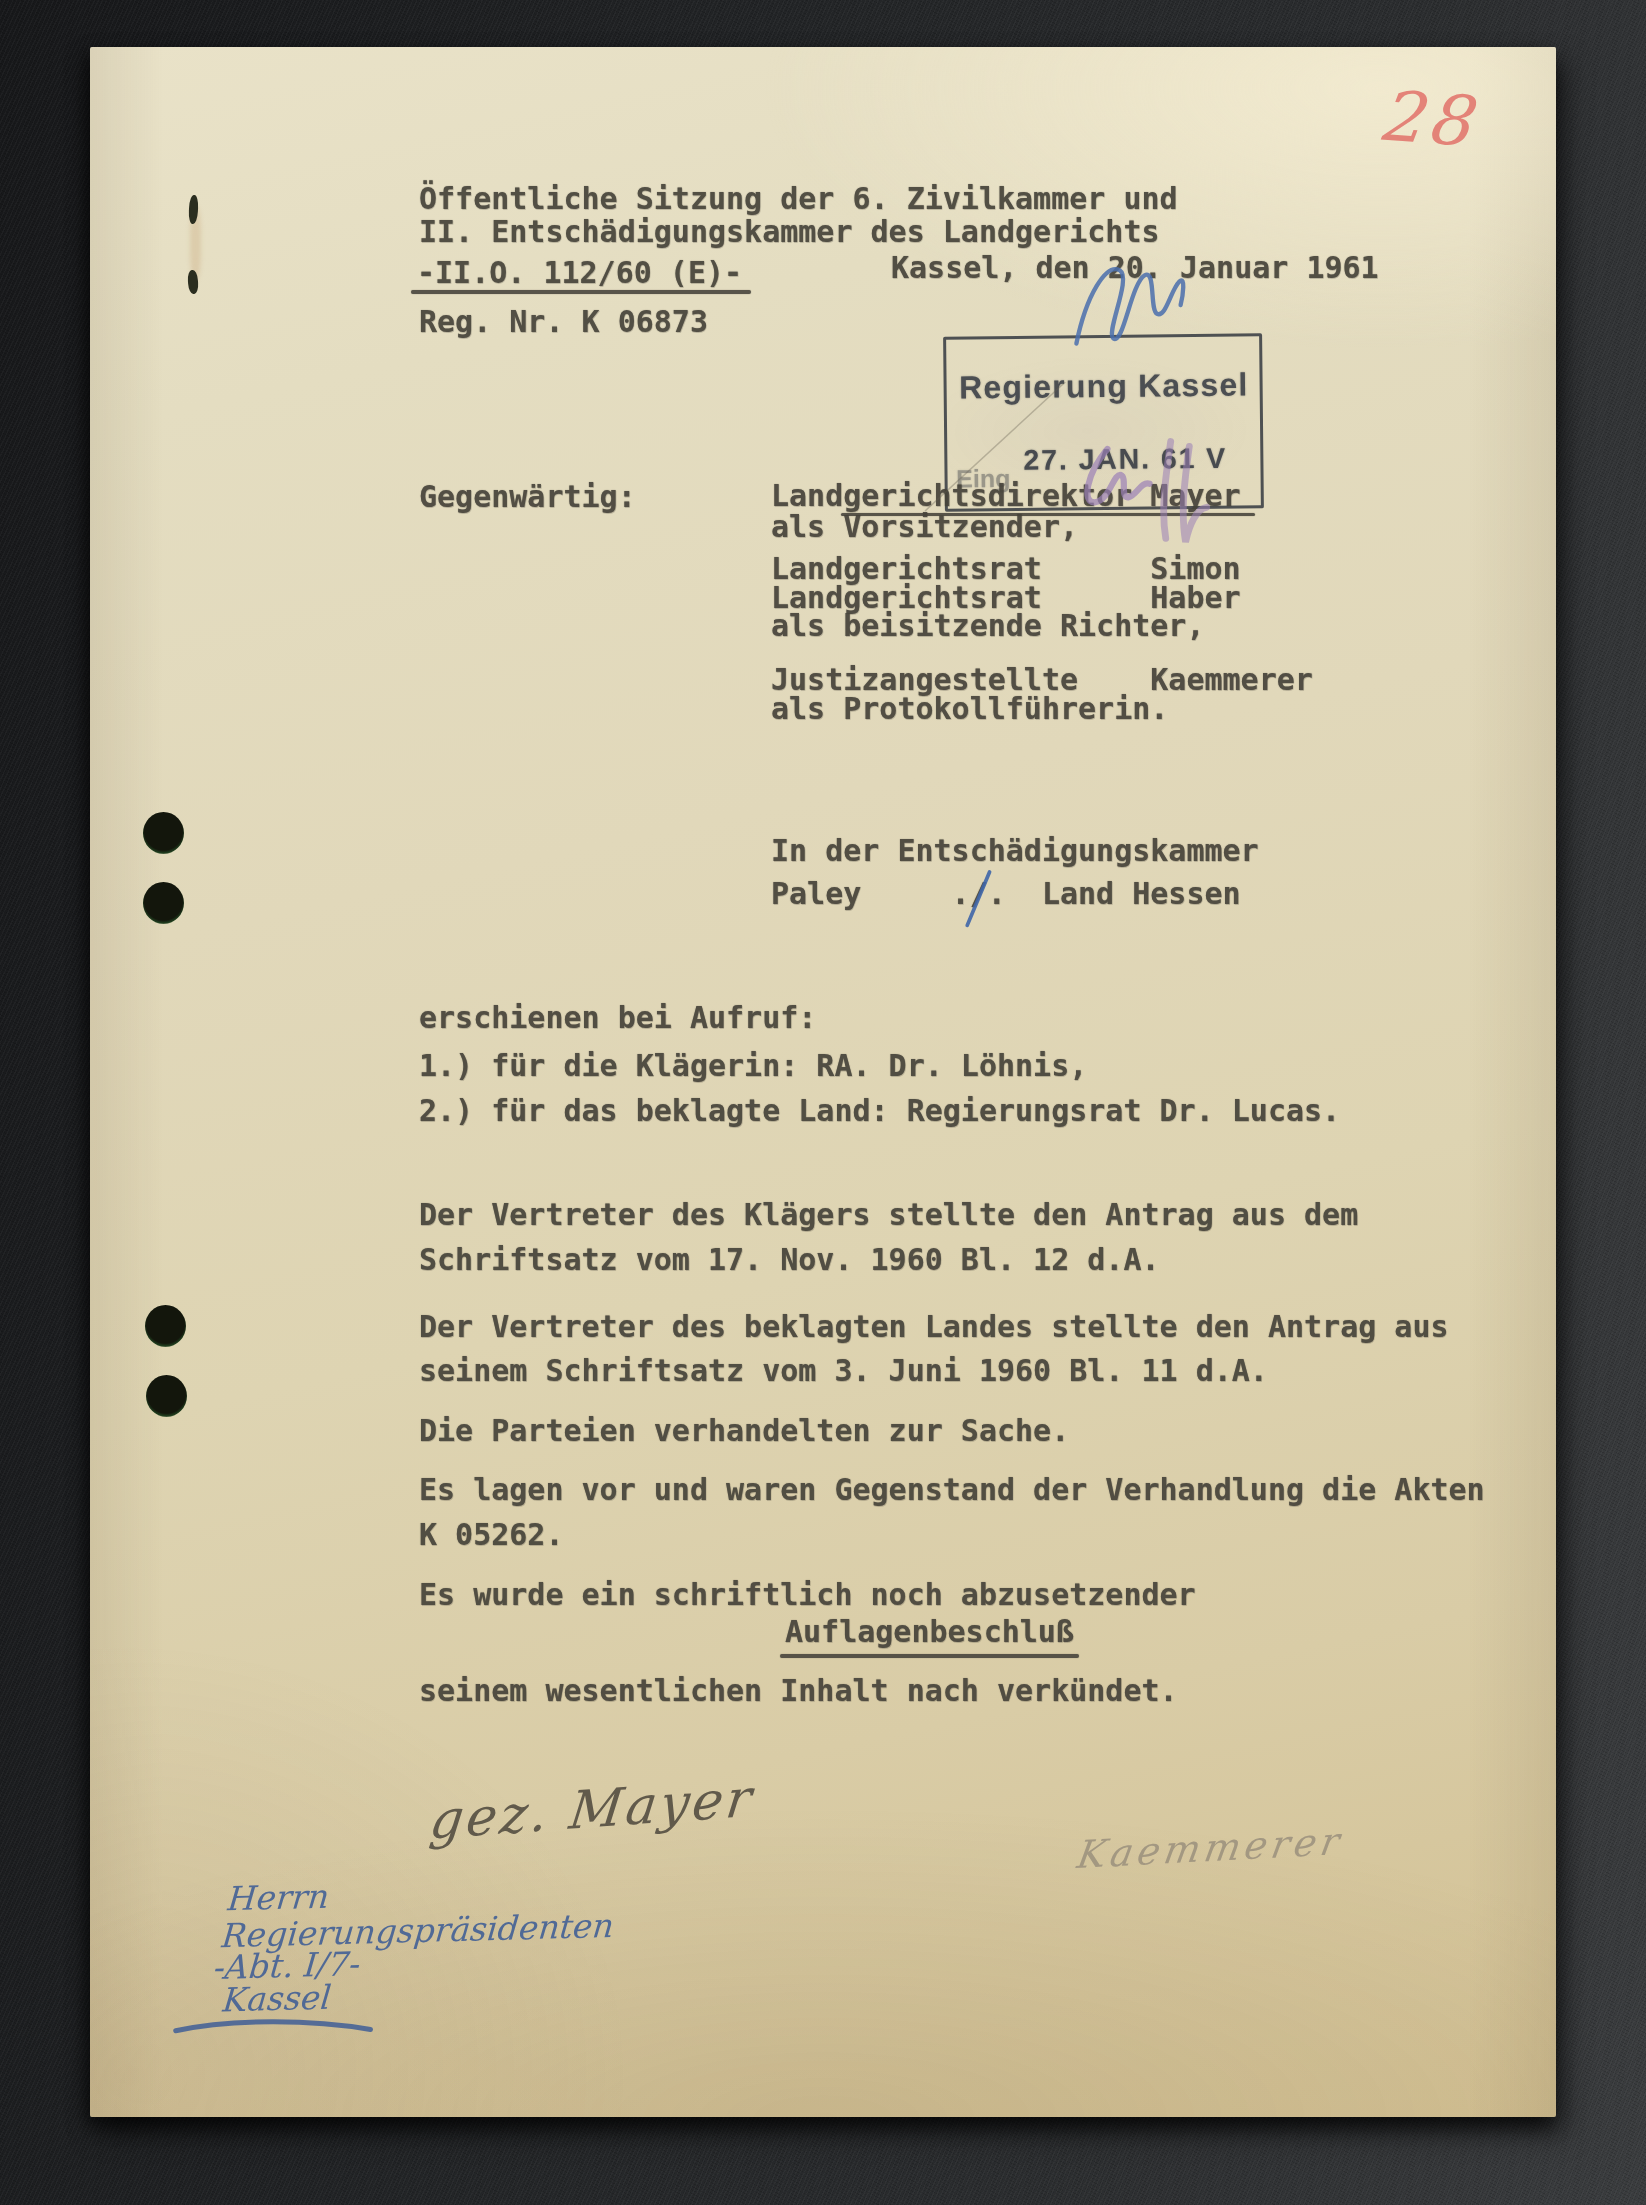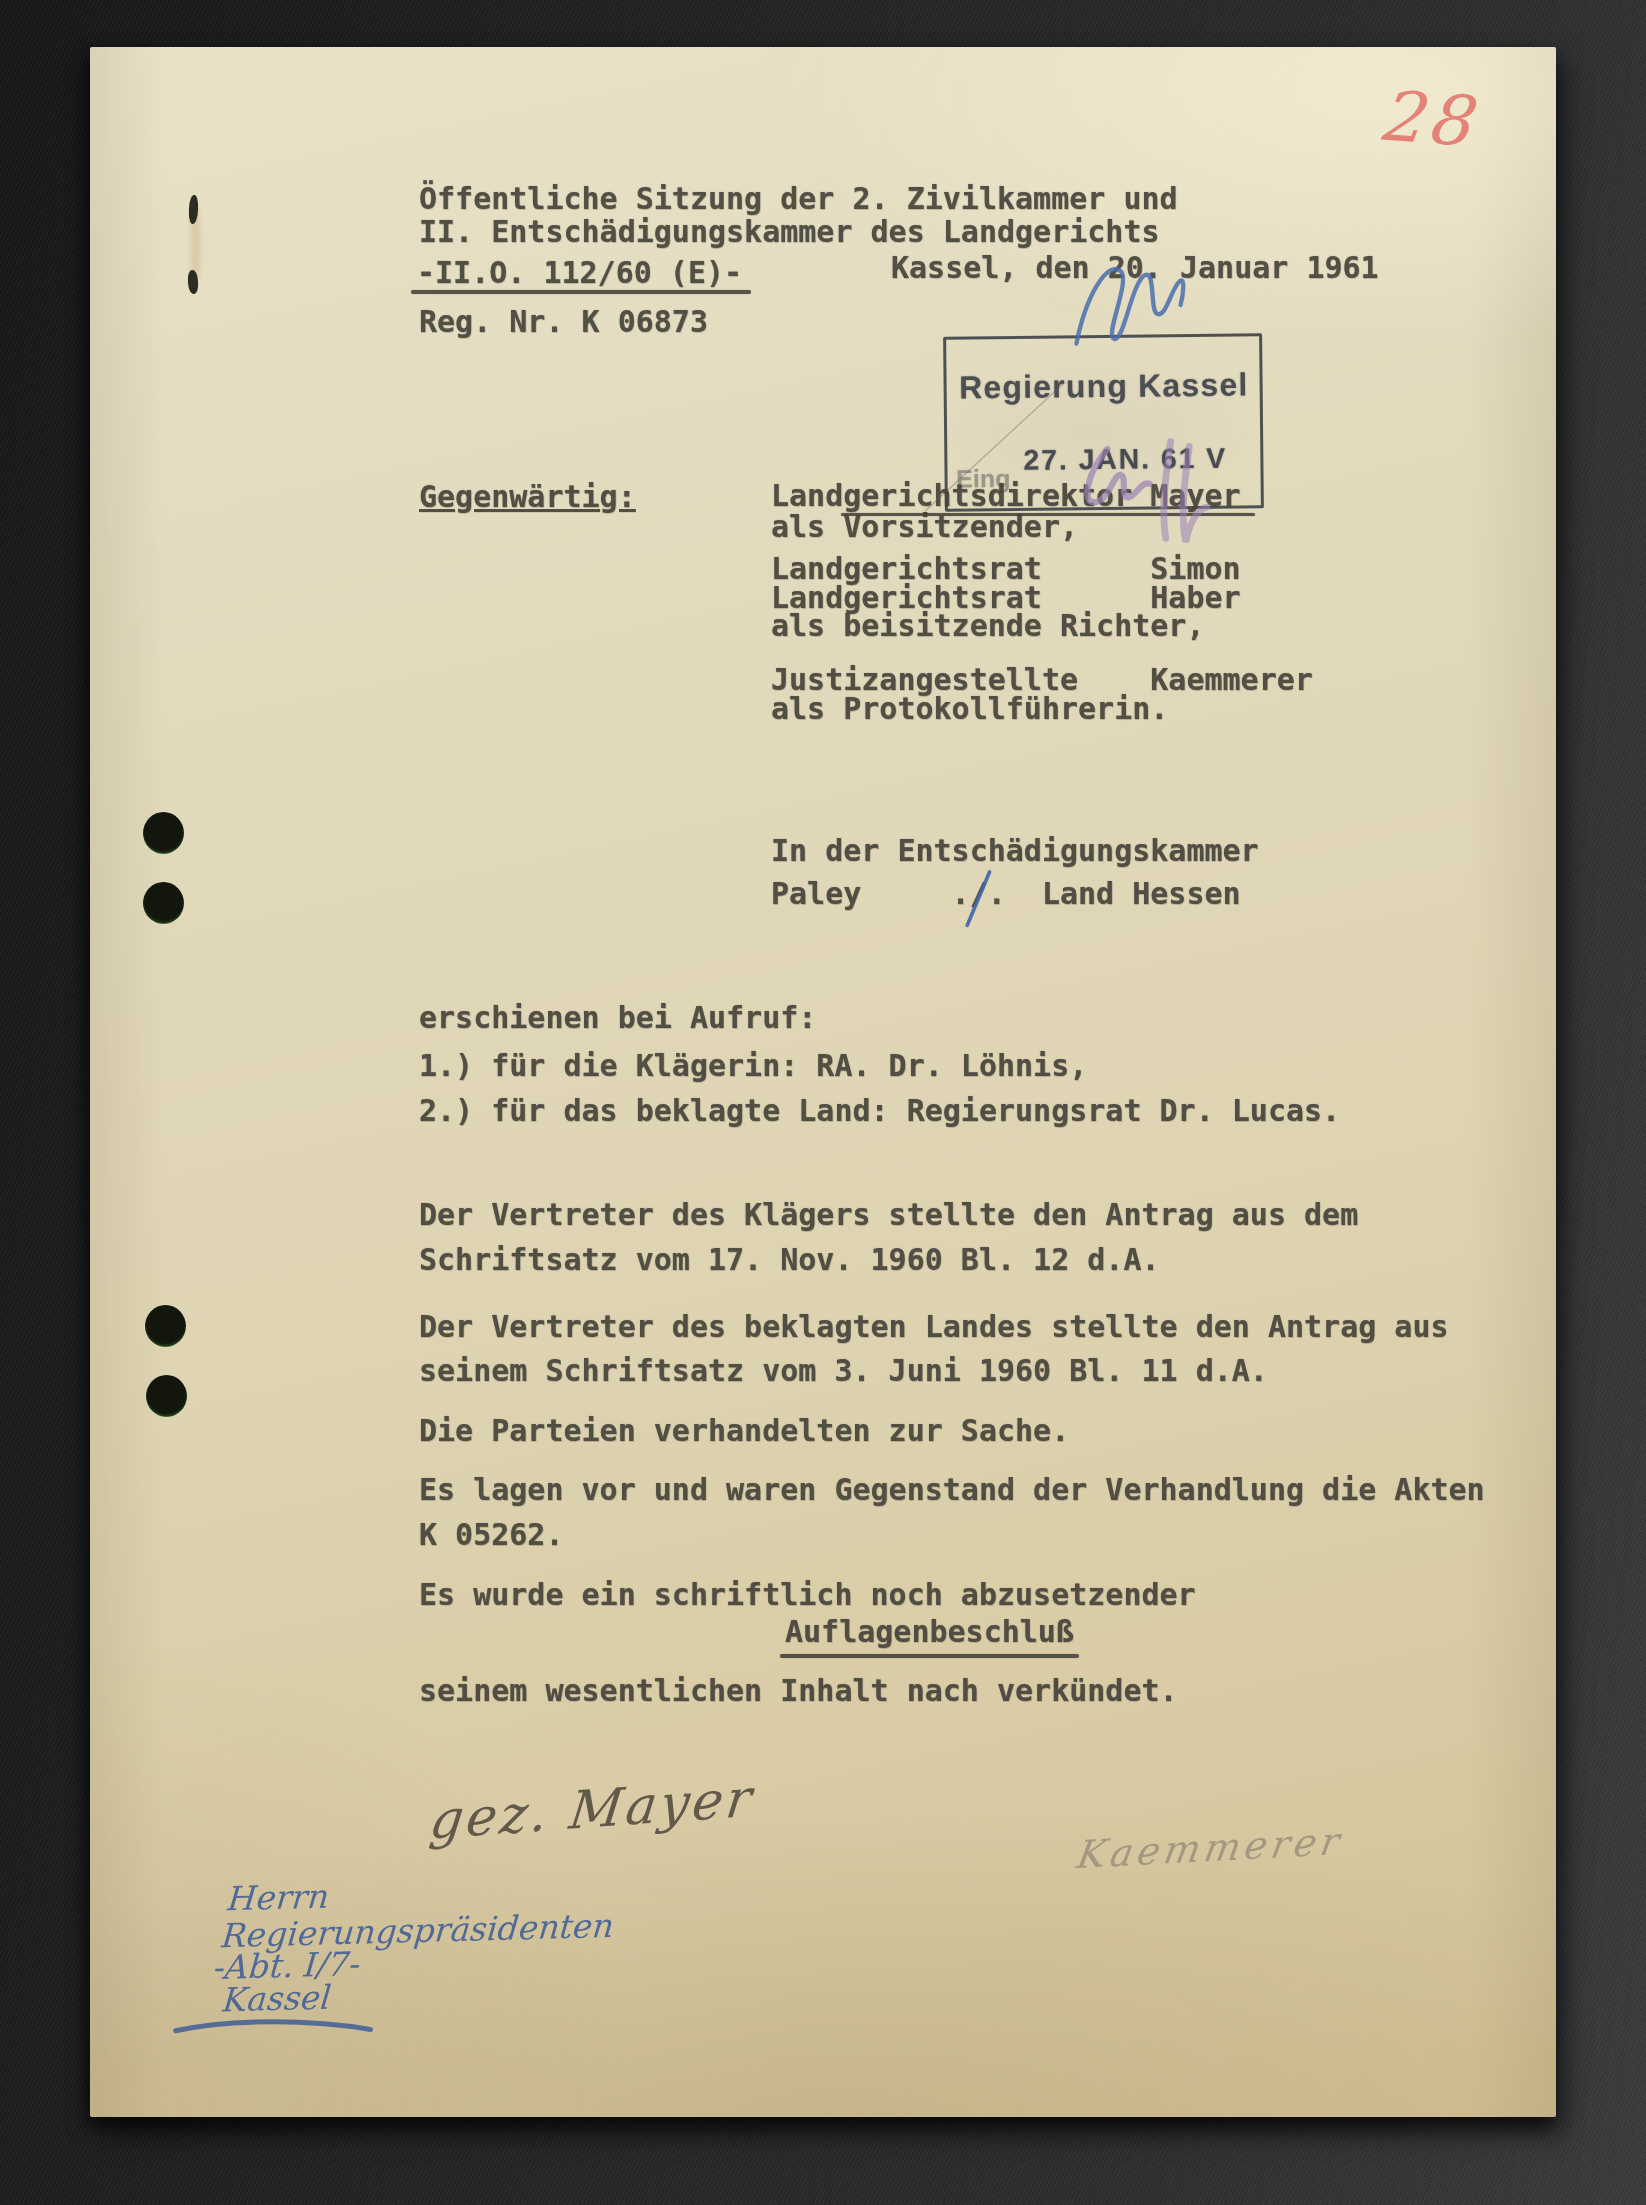--- a/index.html
+++ b/index.html
@@ -58,34 +58,34 @@
     <div class="hole" style="left:53px;top:835px;"></div>
     <div class="hole" style="left:55px;top:1258px;"></div>
     <div class="hole" style="left:56px;top:1328px;"></div>
 
     <div class="smear" style="left:100px;top:159px;width:11px;height:74px;"></div>
     <div class="staple" style="left:99px;top:148px;width:9.3px;height:28.5px;transform:rotate(3deg);"></div>
     <div class="staple" style="left:98px;top:223px;width:10px;height:23.6px;transform:rotate(-4deg);"></div>
 
     <div class="hw folio">28</div>
 
-    <div class="type" style="left:329px;top:136px;">Öffentliche Sitzung der 2. Zivilkammer und</div>
+    <div class="type" style="left:329px;top:136px;">Öffentliche Sitzung der 6. Zivilkammer und</div>
     <div class="type" style="left:329px;top:169px;">II. Entschädigungskammer des Landgerichts</div>
     <div class="type" style="left:327px;top:210px;">-II.O. 112/60 (E)-</div>
     <div class="uline" style="left:321px;top:243px;width:340px;"></div>
     <div class="type" style="left:801px;top:205px;">Kassel, den 20. Januar 1961</div>
     <div class="type" style="left:329px;top:259px;">Reg. Nr. K 06873</div>
 
     <div class="stamp">
       <div class="stamp-name">Regierung Kassel</div>
       <div class="stamp-eing">Eing</div>
       <div class="stamp-date">27. JAN. 61 V</div>
     </div>
 
-    <div class="type" style="left:329px;top:434px;text-decoration:underline;">Gegenwärtig:</div>
+    <div class="type" style="left:329px;top:434px;">Gegenwärtig:</div>
     <div class="type" style="left:681px;top:433px;">Landgerichtsdirektor Mayer</div>
     <div class="uline" style="left:751px;top:466px;width:414px;height:3.1px;"></div>
     <div class="type" style="left:681px;top:464px;">als Vorsitzender,</div>
     <div class="type" style="left:681px;top:506px;">Landgerichtsrat      Simon</div>
     <div class="type" style="left:681px;top:535px;">Landgerichtsrat      Haber</div>
     <div class="type" style="left:681px;top:563px;">als beisitzende Richter,</div>
     <div class="type" style="left:681px;top:617px;">Justizangestellte    Kaemmerer</div>
     <div class="type" style="left:681px;top:646px;">als Protokollführerin.</div>
 
     <div class="type" style="left:681px;top:788px;">In der Entschädigungskammer</div>

